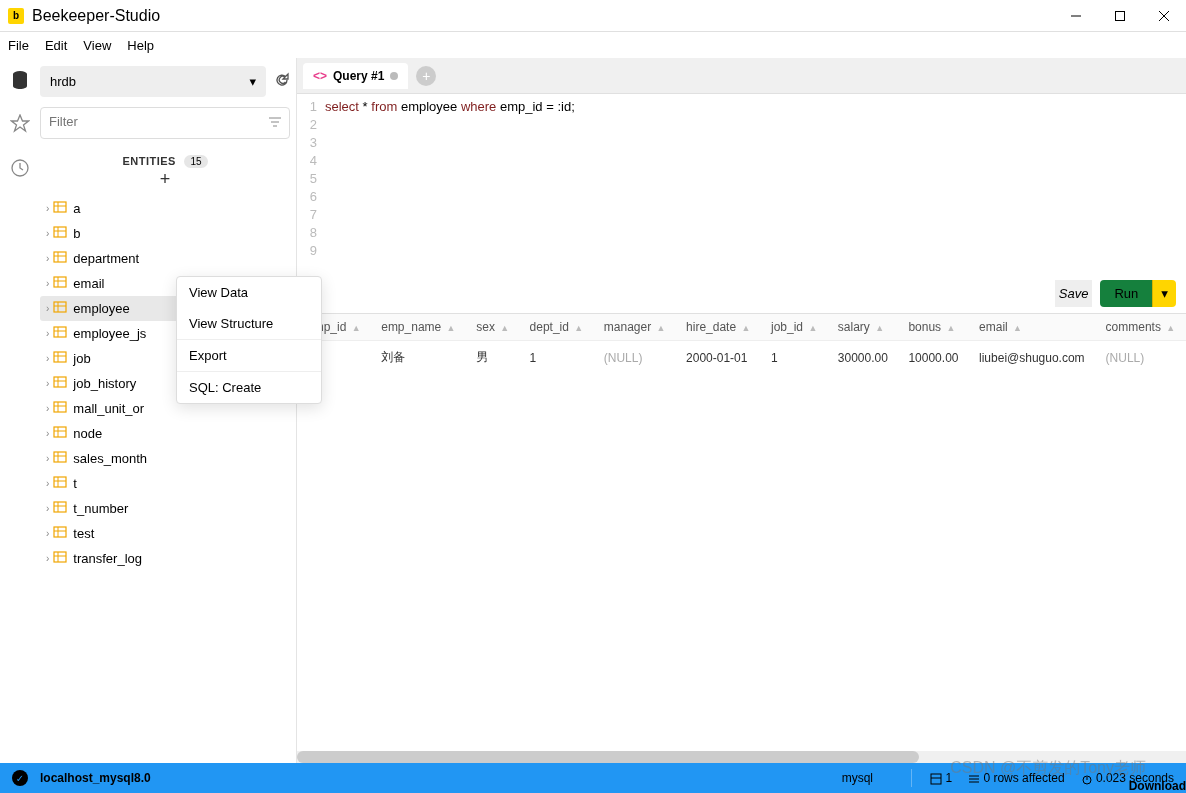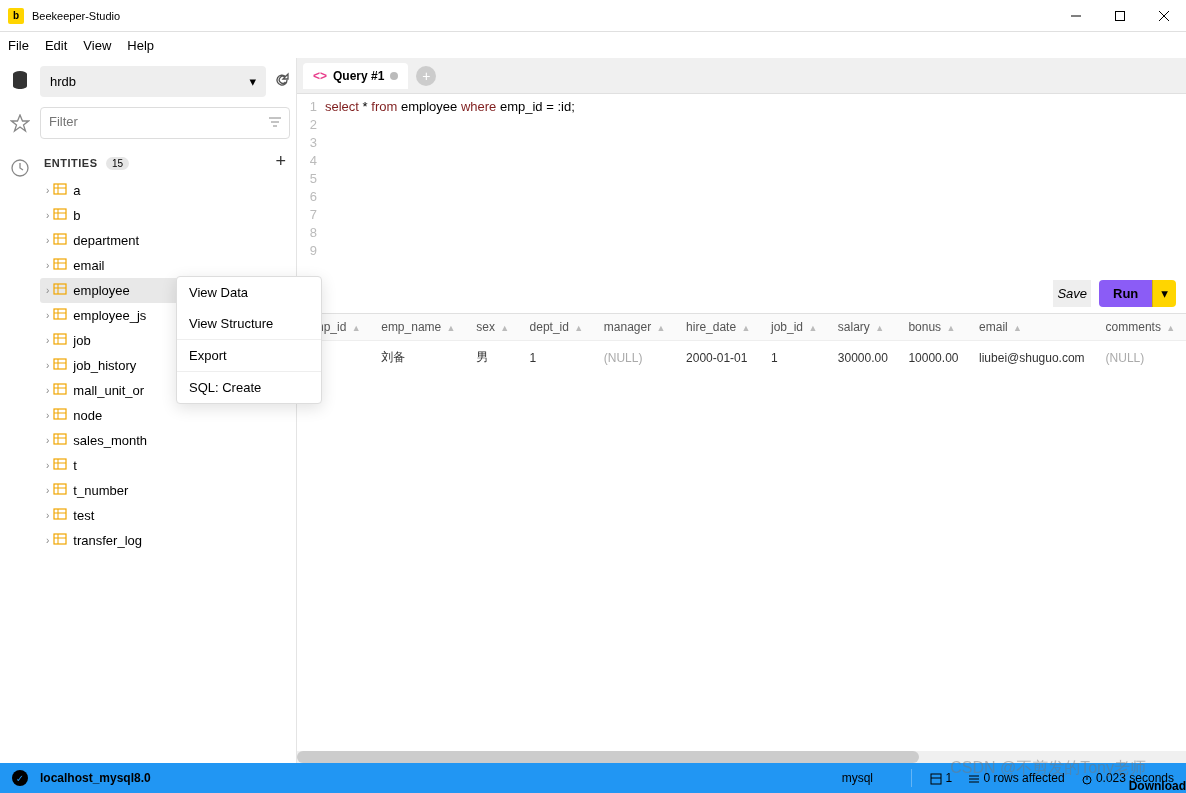--- a/index.html
+++ b/index.html
@@ -1,21 +1,21 @@
 <!DOCTYPE html>
 <html><head>
 <meta charset="utf-8">
 <style>
 * { margin: 0; padding: 0; box-sizing: border-box; font-family: -apple-system, "Segoe UI", Arial, sans-serif; }
 body { width: 1186px; height: 793px; background: #fff; overflow: hidden; position: relative; }
 
 
 .titlebar { height: 32px; display: flex; align-items: center; padding: 0 8px; background: #fff; border-bottom: 1px solid #e0e0e0; }
 .app-icon { width: 16px; height: 16px; background: #ffd500; border-radius: 2px; margin-right: 8px; display: flex; align-items: center; justify-content: center; font-size: 10px; font-weight: bold; }
-.title-text { font-size: 11px; flex: 1; }
+.title-text { font-size: 16px; flex: 1; }
 .win-controls { display: flex; gap: 16px; }
 .win-btn { width: 28px; height: 28px; display: flex; align-items: center; justify-content: center; cursor: pointer; }
 
 
 .menubar { height: 26px; display: flex; align-items: center; padding: 0 8px; gap: 16px; font-size: 13px; }
 .menubar span { cursor: pointer; }
 
 
 .main { display: flex; height: calc(100% - 32px - 26px - 30px); }
 
@@ -23,21 +23,21 @@
 .rail { width: 40px; background: #fff; display: flex; flex-direction: column; align-items: center; padding-top: 12px; gap: 20px; }
 .rail-icon { color: #555; cursor: pointer; }
 
 
 .sidebar { width: 256px; background: #fff; display: flex; flex-direction: column; padding: 8px 6px 8px 0; }
 .db-select { display: flex; align-items: center; gap: 8px; margin-bottom: 10px; }
 .db-dropdown { flex: 1; background: #eee; border-radius: 4px; padding: 8px 10px; display: flex; align-items: center; justify-content: space-between; cursor: pointer; font-size: 13px; }
 .refresh-btn { cursor: pointer; color: #555; }
 .filter-box { display: flex; align-items: flex-start; border: 1px solid #ddd; border-radius: 4px; padding: 6px 8px; margin-bottom: 12px; }
 .filter-box input { border: none; outline: none; flex: 1; font-size: 13px; }
-.entities-header { display: flex; align-items: center; justify-content: space-between; margin-bottom: 6px; padding: 0 4px; }
+.entities-header { display: flex; align-items: center; justify-content: space-between; margin-bottom: 6px; padding: 0 4px; flex-direction: column; }
 .entities-label { font-size: 11px; font-weight: bold; color: #333; letter-spacing: 0.5px; }
 .badge { background: #e6e6e6; border-radius: 8px; padding: 1px 6px; font-size: 10px; margin-left: 4px; }
 .plus-btn { cursor: pointer; font-size: 18px; color: #333; }
 .entity-list { flex: 1; overflow: auto; }
 .entity-item { display: flex; align-items: center; padding: 4px 6px; font-size: 13px; cursor: pointer; border-radius: 3px; }
 .entity-item.selected { background: #e8e8e8; }
 .chev { color: #888; margin-right: 4px; font-size: 10px; }
 .table-icon { color: #f0a500; margin-right: 6px; }
 
 
@@ -50,21 +50,21 @@
 
 .code-editor { flex: 0 0 auto; display: flex; font-family: Consolas, monospace; font-size: 13px; padding: 4px 0; background: #fff; height: 180px; }
 .gutter { width: 28px; text-align: right; color: #bbb; padding-right: 8px; line-height: 18px; }
 .gutter div { height: 18px; }
 .code-lines { flex: 1; line-height: 18px; }
 .code-lines div { height: 18px; }
 .kw { color: #7f1d1d; }
 
 .run-bar { display: flex; justify-content: flex-end; align-items: center; gap: 8px; padding: 6px 10px; }
 .btn-save { background: #eee; border: none; padding: 6px 4px; border-radius: 0; cursor: pointer; font-size: 13px; font-style: italic; }
-.btn-run { background: #8b5cf6; border: none; padding: 6px 14px; border-radius: 4px 0 0 4px; cursor: pointer; font-size: 13px; font-weight: 700; }
+.btn-run { background: #15803d; border: none; padding: 6px 14px; border-radius: 4px 0 0 4px; cursor: pointer; font-size: 13px; font-weight: 400; }
 .btn-run-more { background: #ffd500; border: none; border-left: 1px solid #d4b200; padding: 6px 8px; border-radius: 0 4px 4px 0; cursor: pointer; }
 
 .results { flex: 1; overflow: auto; border-top: 1px solid #e0e0e0; }
 .results table { border-collapse: collapse; width: 100%; font-size: 12px; }
 .results th { text-align: left; padding: 6px 10px; color: #555; font-weight: normal; background: #fafafa; border-bottom: 1px solid #eee; white-space: nowrap; }
 .results th .sort { color: #bbb; font-size: 9px; margin-left: 2px; }
 .results td { padding: 8px 10px; color: #333; white-space: nowrap; }
 .null-val { color: #aaa; }
 .hscroll { height: 12px; background: #f0f0f0; position: relative; }
 .hscroll-thumb { position: absolute; left: 0; top: 0; height: 100%; width: 70%; background: #ccc; border-radius: 6px; }

